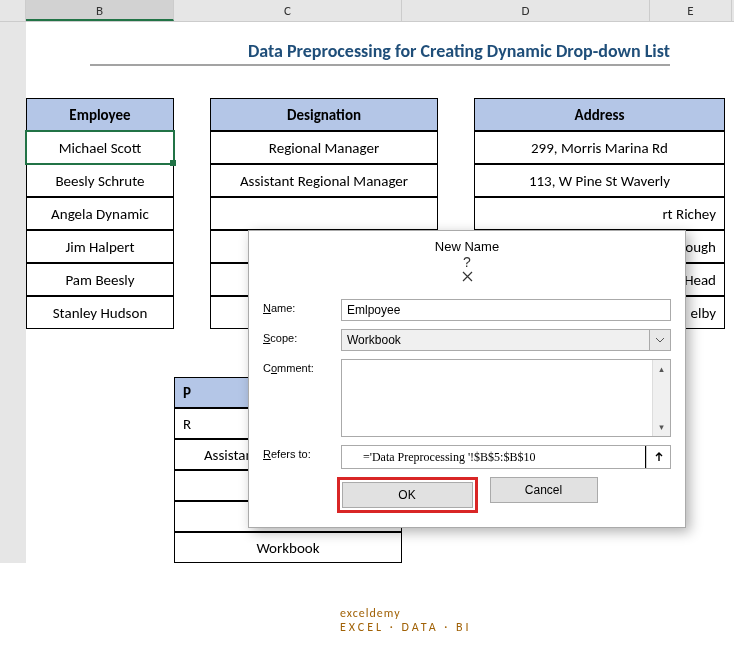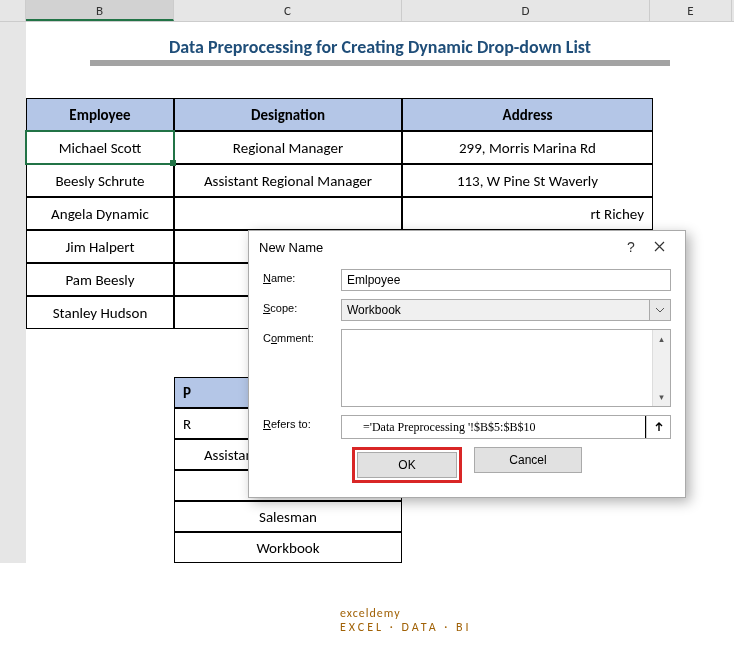--- a/index.html
+++ b/index.html
@@ -14,43 +14,43 @@
   .col-C { width: 228px; }
   .col-D { width: 248px; }
   .col-E { width: 82px; }
   
   .sheet-body { display: flex; }
   .row-nums { width: 26px; background: #e6e6e6; }
   .grid-area { position: relative; flex: 1; }
   
   
   .title-row { height: 48px; display: flex; align-items: flex-end; justify-content: center; padding-bottom: 4px; }
-  .title-text { font-size: 18px; font-weight: bold; color: #1f4e79; border-bottom: 6px solid #a3a3a3; padding-bottom: 2px; width: 580px; text-align: center; }
+  .title-text { font-size: 18px; font-weight: bold; color: #1f4e79; border-bottom: 2px solid #a3a3a3; padding-bottom: 2px; width: 580px; text-align: right; }
   
   .spacer-row { height: 28px; }
   
   
-  .tbl { display: flex; }
+  .tbl { display: flex; gap: 36px; }
   .tbl-cell { border: 1px solid #000; text-align: center; font-size: 15px; display: flex; align-items: center; justify-content: center; height: 33px; }
   .hdr-cell { background: #b4c6e7; font-weight: bold; }
   .cell-B { width: 148px; }
   .cell-C { width: 228px; }
   .cell-D { width: 251px; }
   .selected-cell { outline: 2px solid #217346; outline-offset: -1px; position: relative; }
   .fill-handle { position: absolute; right: -3px; bottom: -3px; width: 6px; height: 6px; background: #217346; }
   
   .gap { height: 48px; }
   
   
   .tbl2 { margin-left: 148px; }
   .tbl2 .tbl-cell { width: 228px; height: 31px; }
   
   
   .dialog { position: absolute; left: 248px; top: 230px; width: 438px; background: #fff; border: 1px solid #aaa; box-shadow: 4px 4px 12px rgba(0,0,0,0.3); font-family: 'Segoe UI', Arial, sans-serif; font-size: 12px; }
-  .dlg-title { display: flex; align-items: center; padding: 8px 10px; }
+  .dlg-title { display: flex; align-items: center; padding: 8px 10px; flex-direction: column; }
   .dlg-title-text { flex: 1; font-size: 13px; }
   .dlg-help { width: 24px; text-align: center; font-size: 14px; color: #333; cursor: pointer; }
   .dlg-close { width: 32px; text-align: center; font-size: 13px; cursor: pointer; }
   .dlg-close svg { width: 11px; height: 11px; }
   .dlg-body { padding: 6px 14px 14px 14px; }
   .dlg-row { display: flex; align-items: flex-start; margin-bottom: 8px; }
   .dlg-label { width: 78px; font-size: 11px; padding-top: 3px; }
   .dlg-label u { text-decoration: underline; }
   .dlg-input { flex: 1; border: 1px solid #aaa; padding: 3px 5px; font-size: 12px; font-family: inherit; height: 22px; }
   .dlg-select { flex: 1; display: flex; }
@@ -60,21 +60,21 @@
   .dlg-textarea .ta-inner { flex: 1; }
   .dlg-scroll { width: 18px; background: #f0f0f0; border-left: 1px solid #ddd; position: relative; }
   .scroll-arrow { height: 18px; display: flex; align-items: center; justify-content: center; color: #555; font-size: 9px; }
   .refers-wrap { flex: 1; display: flex; border: 1px solid #aaa; background: #fff; height: 24px; }
   .refers-input { flex: 1; border: none; padding: 3px 5px; font-size: 12px; font-family: Liberation Serif, serif; outline: none; margin-left: 16px; }
   .refers-cursor { border-right: 1px solid #000; }
   .refers-btn { width: 24px; display: flex; align-items: center; justify-content: center; border-left: 1px solid #ccc; }
   .dlg-buttons { display: flex; justify-content: center; gap: 12px; margin-top: 4px; }
   .dlg-btn { width: 108px; height: 26px; border: 1px solid #aaa; background: #e1e1e1; font-size: 12px; cursor: pointer; }
   .ok-highlight { border: 3px solid #d92626; padding: 2px; display: inline-block; }
-  .ok-highlight .dlg-btn { width: 100px; }
+  .ok-highlight .dlg-btn { width: 131px; }
   
   .watermark { position: absolute; left: 340px; top: 606px; font-size: 12px; color: #a16207; letter-spacing: 1px; pointer-events: none; }
   .watermark .sub { font-size: 12px; letter-spacing: 3px; }
 </style>
 </head>
 <body>
 
 <div class="col-headers">
   <div class="row-hdr-spacer"></div>
   <div class="col-hdr col-B selected">B</div>

